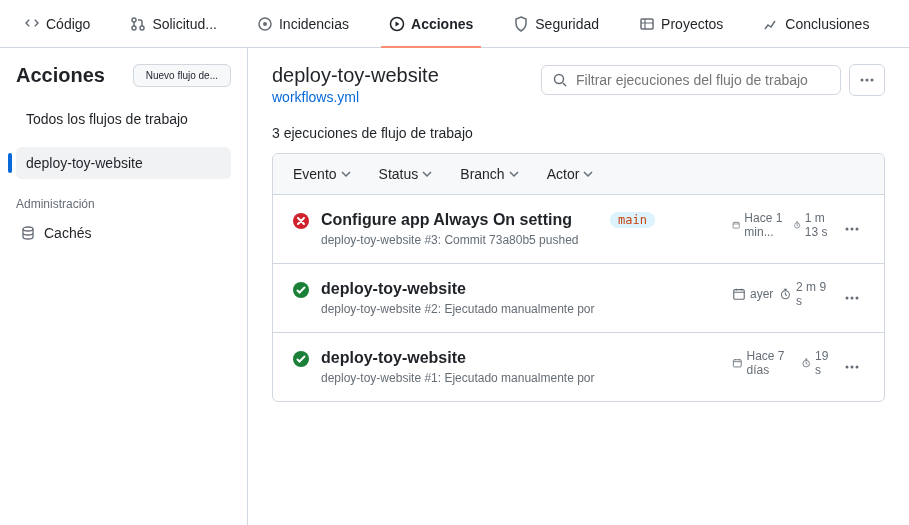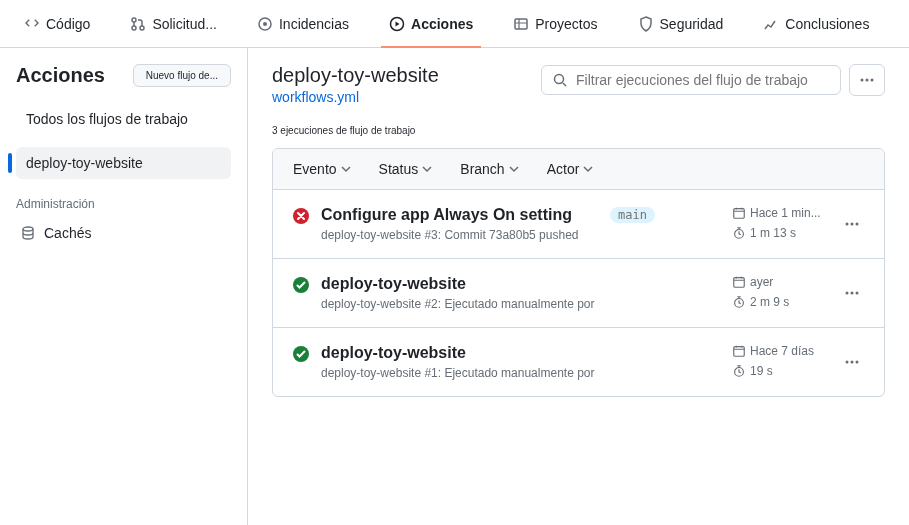--- a/index.html
+++ b/index.html
@@ -19,33 +19,33 @@
 .side-section { font-size: 12px; color: #656d76; margin: 18px 0 8px; }
 .side-cache { display: flex; align-items: center; gap: 8px; padding: 6px 4px; cursor: pointer; }
 .content { flex: 1; padding: 16px 24px; }
 .page-head { display: flex; align-items: flex-start; justify-content: space-between; gap: 12px; }
 .page-title { font-size: 20px; font-weight: 400; }
 .file-link { color: #0969da; font-size: 14px; display: inline-block; margin-top: 2px; cursor: pointer; }
 .head-right { display: flex; gap: 8px; align-items: center; }
 .search { border: 1px solid #d0d7de; border-radius: 6px; padding: 6px 10px; display: flex; align-items: flex-start; gap: 8px; width: 300px; color: #656d76; }
 .search input { border: none; outline: none; flex: 1; font-size: 14px; background: transparent; }
 .kebab-btn { border: 1px solid #d0d7de; border-radius: 6px; width: 36px; height: 32px; display: flex; align-items: center; justify-content: center; cursor: pointer; background: #fff; }
-.runs-count { margin: 20px 0 12px; font-size: 10px; color: #1f2328; }
+.runs-count { margin: 20px 0 12px; font-size: 14px; color: #1f2328; }
 .runs-card { border: 1px solid #d0d7de; border-radius: 6px; overflow: hidden; }
 .filter-bar { display: flex; gap: 28px; padding: 12px 20px; border-bottom: 1px solid #d0d7de; background: #f6f8fa; }
 .filter { display: flex; align-items: center; gap: 4px; cursor: pointer; color: #1f2328; font-size: 14px; }
 .run-row { display: flex; align-items: flex-start; padding: 16px 20px; border-bottom: 1px solid #d0d7de; gap: 12px; }
 .run-row:last-child { border-bottom: none; }
 .status-icon { flex-shrink: 0; margin-top: 2px; }
 .run-main { flex: 1; min-width: 0; }
 .run-title { font-size: 16px; font-weight: 600; cursor: pointer; }
 .run-sub { font-size: 12px; color: #656d76; margin-top: 4px; }
 .branch-col { width: 110px; }
-.branch-badge { background: #ddf4ff; color: #737373; border-radius: 10px; padding: 1px 8px; font-size: 12px; font-family: ui-monospace, monospace; display: inline-block; }
-.meta-col { width: 100px; font-size: 12px; color: #656d76; display: flex; flex-direction: column; gap: 6px; }
+.branch-badge { background: #ddf4ff; color: #c2410c; border-radius: 10px; padding: 1px 8px; font-size: 12px; font-family: ui-monospace, monospace; display: inline-block; }
+.meta-col { width: 100px; font-size: 12px; color: #656d76; display: flex; flex-direction: row; gap: 6px; }
 .meta-line { display: flex; align-items: center; gap: 4px; }
 .row-kebab { width: 20px; cursor: pointer; color: #656d76; align-self: center; }
 svg { display: block; }
 </style>
 </head>
 <body>
 
 <div class="topnav">
   <div class="topnav-item">
     <svg width="16" height="16" viewBox="0 0 16 16">
@@ -71,30 +71,30 @@
   </div>
   <div class="topnav-item active">
     <svg width="16" height="16" viewBox="0 0 16 16">
         <circle cx="8" cy="8" r="6.5" fill="none" stroke="#1f2328" stroke-width="1.5"></circle>
         <path d="M6.5 5.5v5l4-2.5-4-2.5z" fill="#1f2328"></path>
       </svg>
     <span>Acciones</span>
   </div>
   <div class="topnav-item">
     <svg width="16" height="16" viewBox="0 0 16 16">
+        <path d="M8 1l5 2v4c0 4-2.5 6.5-5 8-2.5-1.5-5-4-5-8V3l5-2z" fill="none" stroke="#656d76" stroke-width="1.5"></path>
+      </svg>
+    <span>Seguridad</span>
+  </div>
+  <div class="topnav-item">
+    <svg width="16" height="16" viewBox="0 0 16 16">
         <rect x="2" y="3" width="12" height="10" rx="1" fill="none" stroke="#656d76" stroke-width="1.5"></rect>
         <path d="M6 3v10M2 7h12" stroke="#656d76" stroke-width="1.2"></path>
       </svg>
     <span>Proyectos</span>
-  </div>
-  <div class="topnav-item">
-    <svg width="16" height="16" viewBox="0 0 16 16">
-        <path d="M8 1l5 2v4c0 4-2.5 6.5-5 8-2.5-1.5-5-4-5-8V3l5-2z" fill="none" stroke="#656d76" stroke-width="1.5"></path>
-      </svg>
-    <span>Seguridad</span>
   </div>
   <div class="topnav-item">
     <svg width="16" height="16" viewBox="0 0 16 16">
         <path d="M2 13l3-4 3 2 4-6" fill="none" stroke="#656d76" stroke-width="1.5"></path>
       </svg>
     <span>Conclusiones</span>
   </div>
   <div class="topnav-item">
     <svg width="16" height="16" viewBox="0 0 16 16">
         <circle cx="8" cy="8" r="2" fill="none" stroke="#656d76" stroke-width="1.5"></circle>

